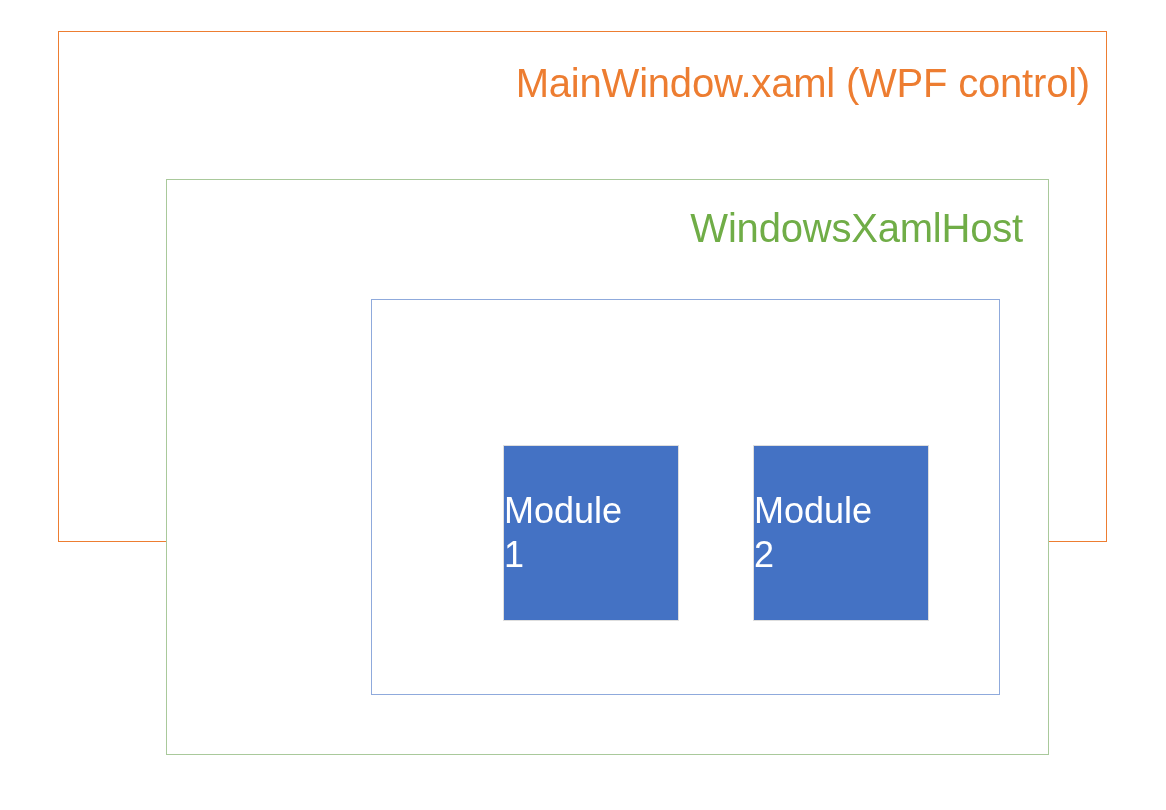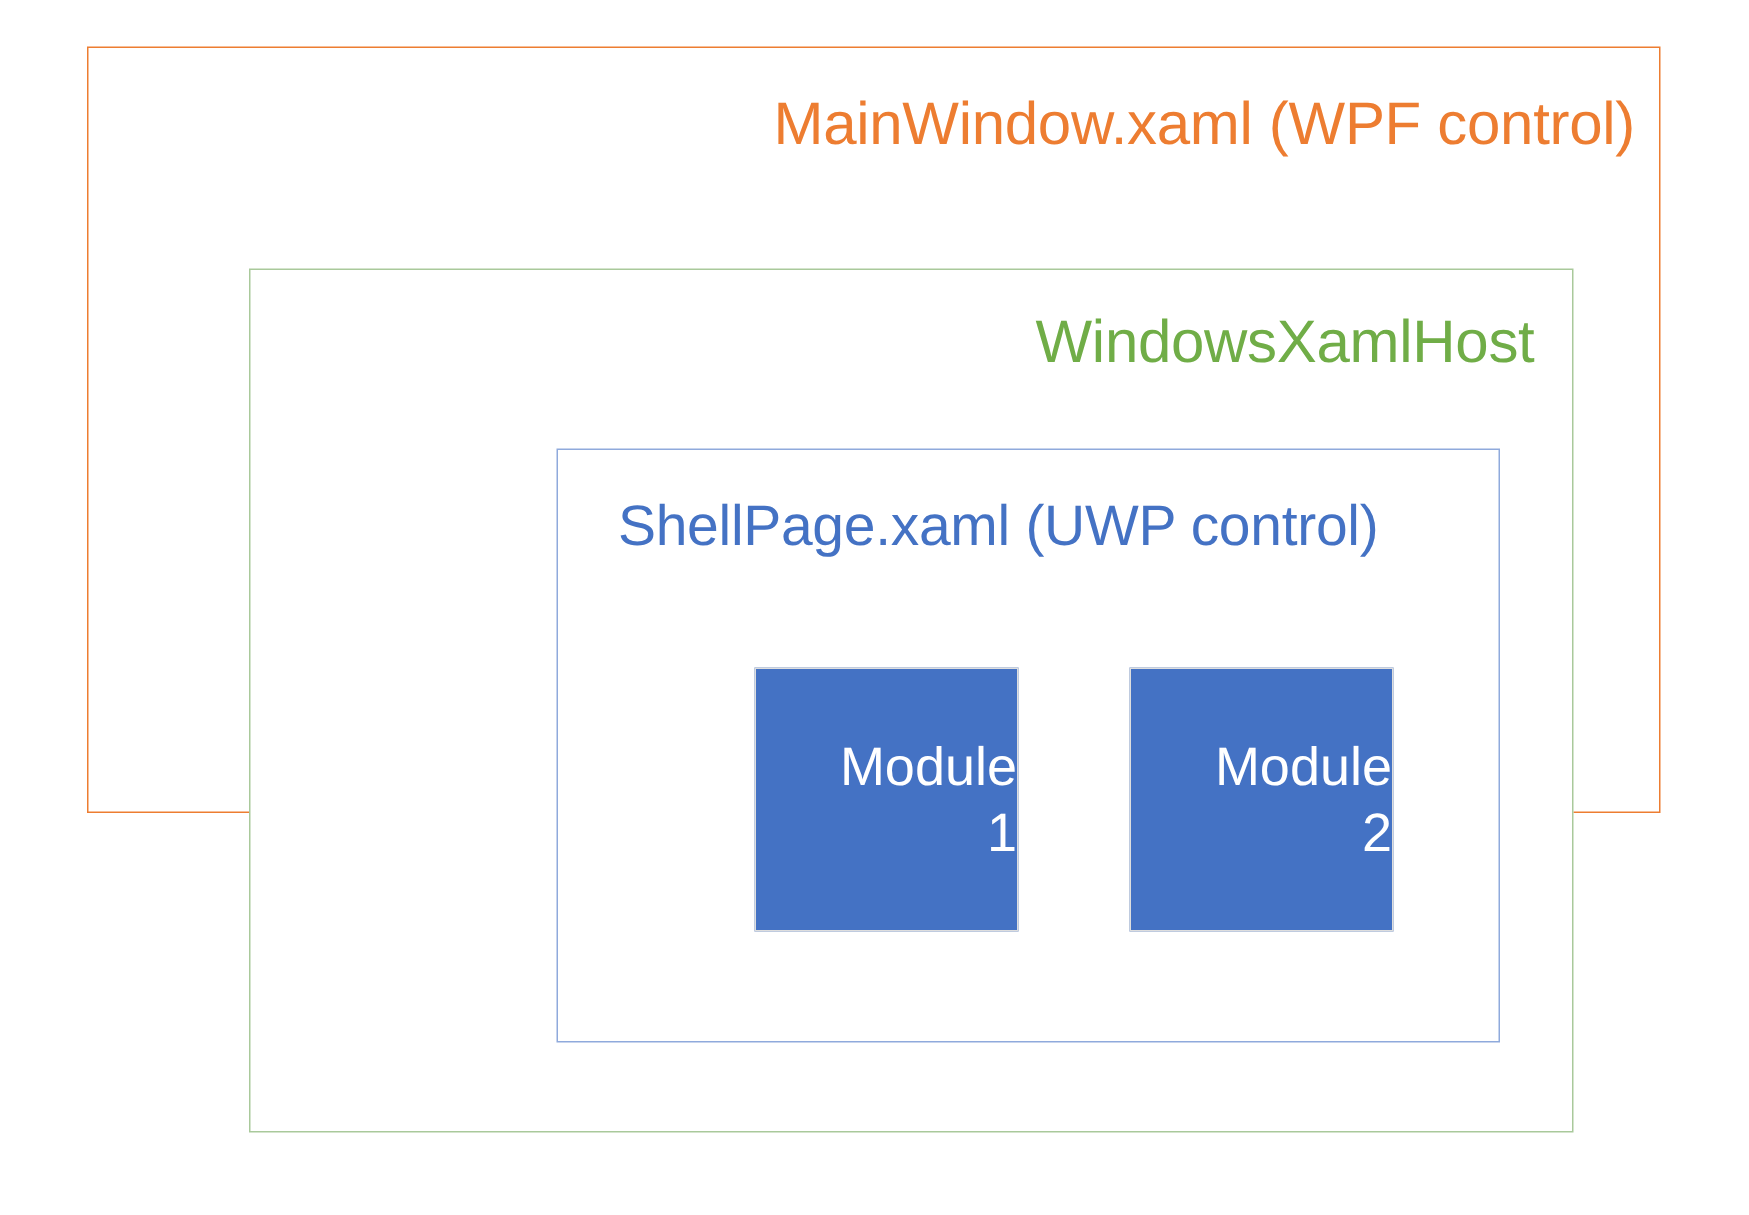--- a/index.html
+++ b/index.html
@@ -101,21 +101,21 @@
     position: absolute;
     top: 145px;
     width: 176px;
     height: 176px;
     box-sizing: border-box;
     background: #4472C4;
     border: 1px solid #DEDEDE;
     color: #FFFFFF;
     display: flex;
     flex-direction: column;
-    align-items: flex-end;
+    align-items: flex-start;
     justify-content: center;
     font-size: 36px;
     line-height: 1.22;
     pointer-events: auto;
   }
   .module-box.m1 { left: 131px; }
   .module-box.m2 { left: 381px; }
   .module-line { display: block; text-align: center; }
 </style>
 </head>
@@ -123,21 +123,20 @@
 
 <div id="canvas">
 
   <div class="layer-outer">
     <div class="label-outer">MainWindow.xaml (WPF control)</div>
 
     <div class="layer-middle">
       <div class="label-middle">WindowsXamlHost</div>
 
       <div class="layer-inner">
-        <div class="label-inner">ShellPage.xaml (UWP control)</div>
 
         <div class="module-row">
 
           <div class="module-box m1">
             <span class="module-line">Module</span>
             <span class="module-line">1</span>
           </div>
 
           <div class="module-box m2">
             <span class="module-line">Module</span>

